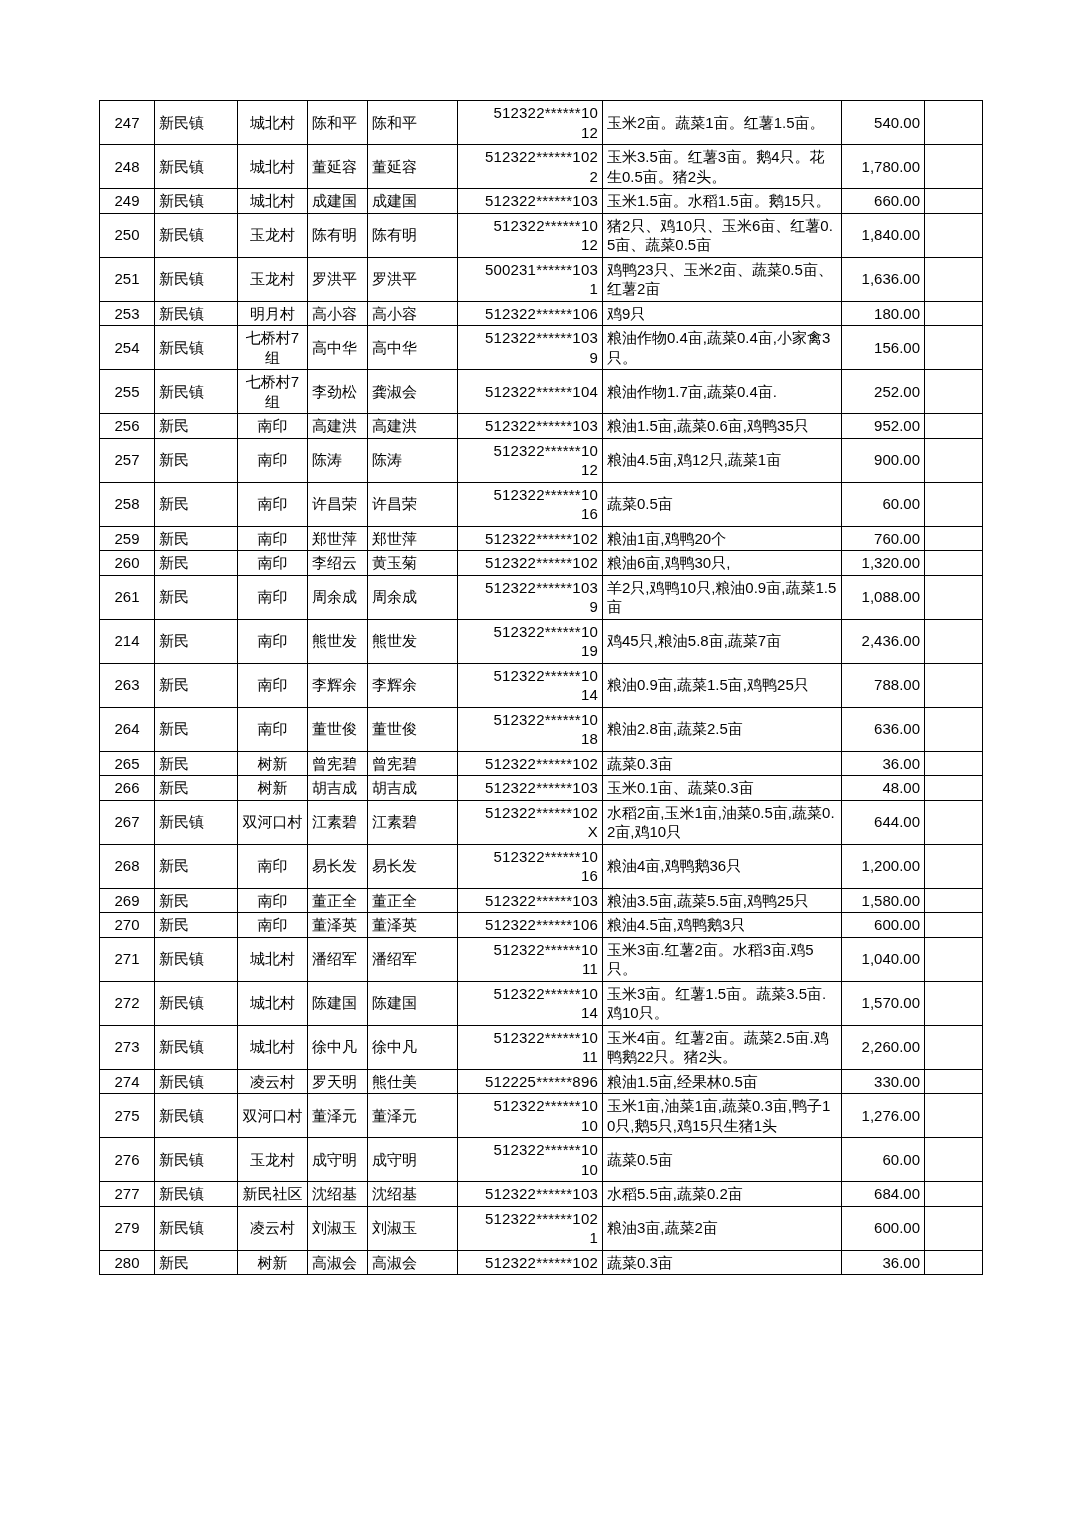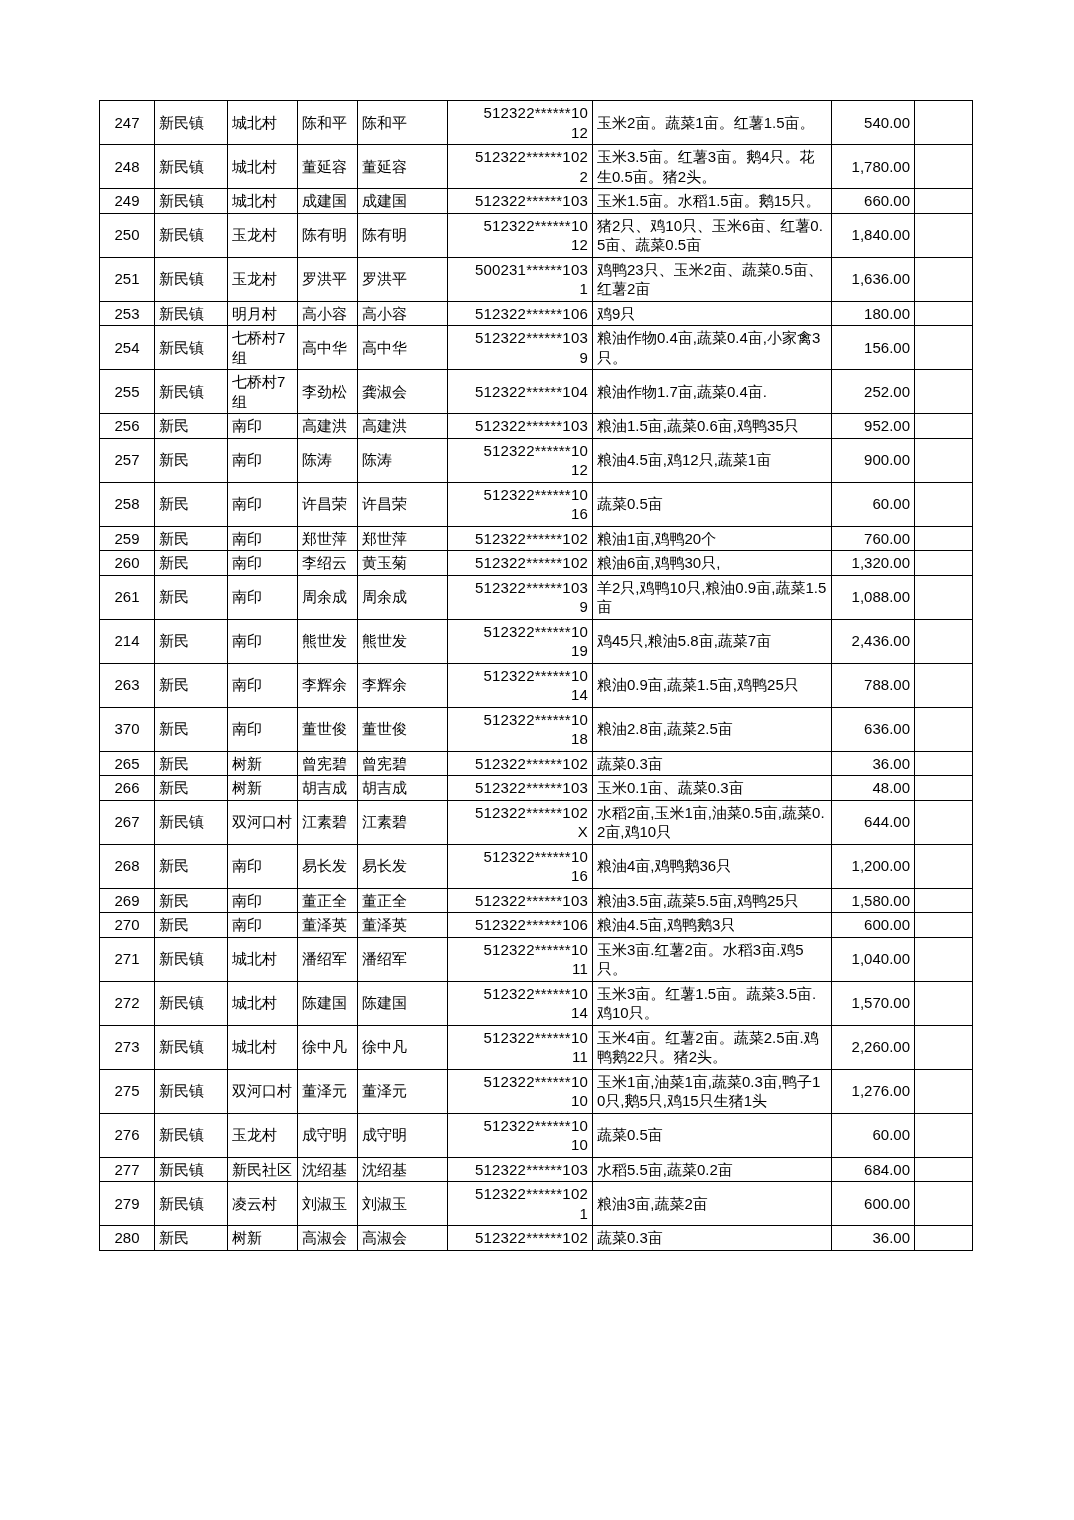--- a/index.html
+++ b/index.html
@@ -26,22 +26,22 @@
     border: 1px solid #000000;
     padding: 2px 4px;
     font-size: 15px;
     line-height: 1.3;
     vertical-align: middle;
     overflow: hidden;
     word-break: break-all;
     height: 24px;
   }
   td.col-index  { width: 55px;  text-align: center; }
-  td.col-town   { width: 73px;  text-align: left; }
-  td.col-village{ width: 70px;  text-align: left; padding-right: 0; }
+  td.col-town   { width: 83px;  text-align: left; }
+  td.col-village{ width: 70px;  text-align: center; padding-right: 0; }
   td.col-name   { width: 60px;  text-align: left; }
   td.col-holder { width: 90px;  text-align: left; }
   td.col-id     { width: 145px; text-align: right; white-space: pre-line; font-size: 16px; letter-spacing: 0.2px; }
   td.col-items  { width: 239px; text-align: left; }
   td.col-amount { width: 83px;  text-align: right; }
   td.col-blank  { width: 58px; }
 </style>
 </head>
 <body>
 
@@ -228,21 +228,21 @@
           <td class="col-village">南印</td>
           <td class="col-name">李辉余</td>
           <td class="col-holder">李辉余</td>
           <td class="col-id">512322******10
 14</td>
           <td class="col-items">粮油0.9亩,蔬菜1.5亩,鸡鸭25只</td>
           <td class="col-amount">788.00</td>
           <td class="col-blank"></td>
         </tr>
         <tr>
-          <td class="col-index">370</td>
+          <td class="col-index">264</td>
           <td class="col-town">新民</td>
           <td class="col-village">南印</td>
           <td class="col-name">董世俊</td>
           <td class="col-holder">董世俊</td>
           <td class="col-id">512322******10
 18</td>
           <td class="col-items">粮油2.8亩,蔬菜2.5亩</td>
           <td class="col-amount">636.00</td>
           <td class="col-blank"></td>
         </tr>
@@ -344,20 +344,31 @@
           <td class="col-village">城北村</td>
           <td class="col-name">徐中凡</td>
           <td class="col-holder">徐中凡</td>
           <td class="col-id">512322******10
 11</td>
           <td class="col-items">玉米4亩。红薯2亩。蔬菜2.5亩.鸡鸭鹅22只。猪2头。</td>
           <td class="col-amount">2,260.00</td>
           <td class="col-blank"></td>
         </tr>
         <tr>
+          <td class="col-index">274</td>
+          <td class="col-town">新民镇</td>
+          <td class="col-village">凌云村</td>
+          <td class="col-name">罗天明</td>
+          <td class="col-holder">熊仕美</td>
+          <td class="col-id">512225******896</td>
+          <td class="col-items">粮油1.5亩,经果林0.5亩</td>
+          <td class="col-amount">330.00</td>
+          <td class="col-blank"></td>
+        </tr>
+        <tr>
           <td class="col-index">275</td>
           <td class="col-town">新民镇</td>
           <td class="col-village">双河口村</td>
           <td class="col-name">董泽元</td>
           <td class="col-holder">董泽元</td>
           <td class="col-id">512322******10
 10</td>
           <td class="col-items">玉米1亩,油菜1亩,蔬菜0.3亩,鸭子10只,鹅5只,鸡15只生猪1头</td>
           <td class="col-amount">1,276.00</td>
           <td class="col-blank"></td>

